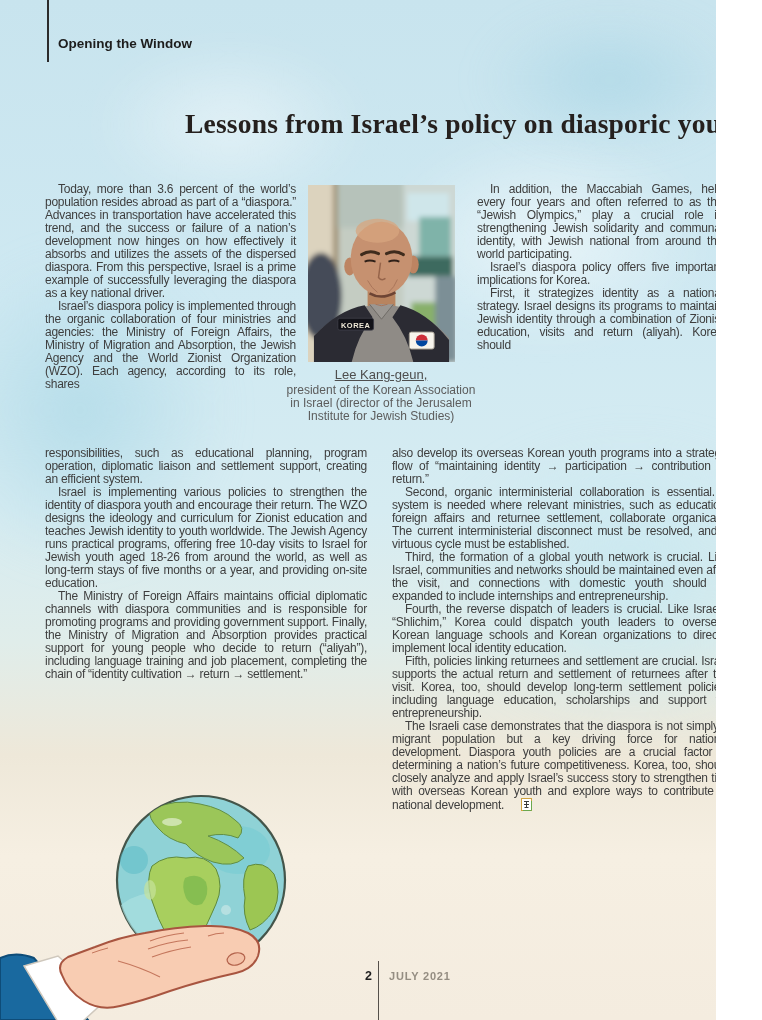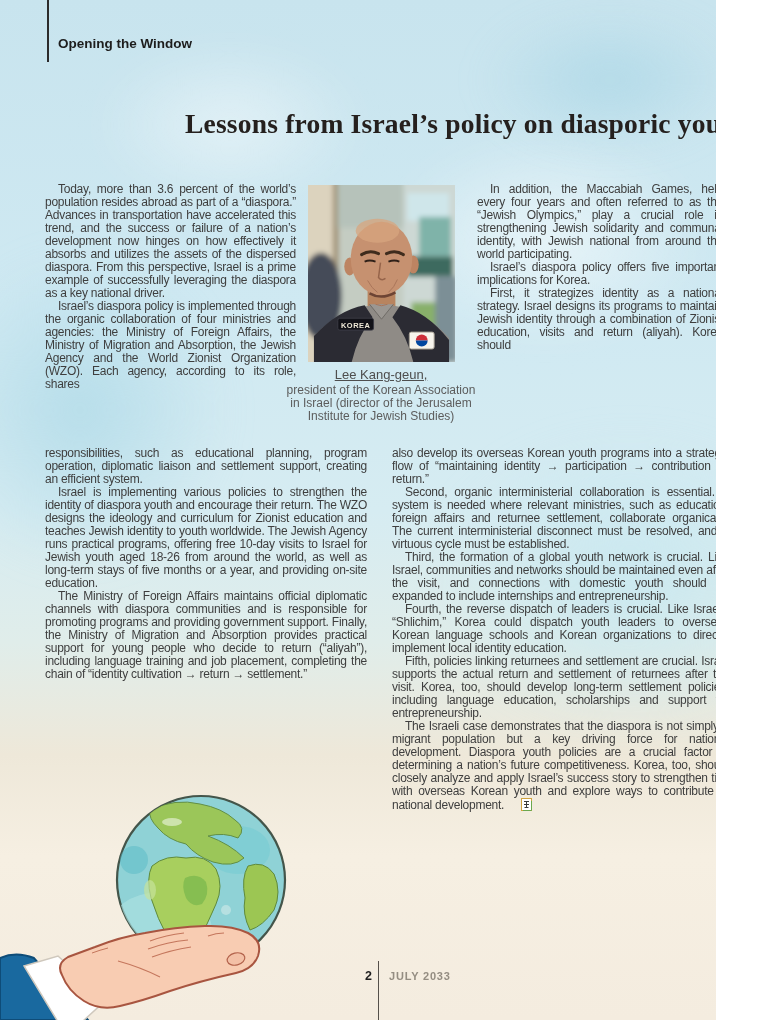--- a/index.html
+++ b/index.html
@@ -181,15 +181,15 @@
       <path d="M62,205 Q56,194 68,187 L95,177 Q120,167 145,163 Q175,157 205,156 Q232,155 248,163 Q263,171 258,186 Q253,199 236,203 Q200,211 170,221 Q142,231 120,236 Q100,241 84,231 Q68,221 62,205 Z" fill="#f8ccb2" stroke="#a85540" stroke-width="2"></path>
       <ellipse cx="236" cy="189" rx="9" ry="6" fill="#f3c0a6" stroke="#b2614a" stroke-width="1.2" transform="rotate(-14 236 189)"></ellipse>
       <path d="M150,171 Q166,165 184,163 M148,179 Q167,172 188,170 M152,187 Q171,180 191,177 M208,166 Q216,163 224,163" stroke="#c4765c" stroke-width="1.1" fill="none"></path>
       <path d="M118,191 Q140,197 160,207" stroke="#c4765c" stroke-width="1.1" fill="none"></path>
       <path d="M92,183 Q100,180 108,178" stroke="#c4765c" stroke-width="1" fill="none"></path>
     </g>
   </svg>
 
   <div class="page-num">2</div>
   <div class="foot-rule"></div>
-  <div class="issue">JULY 2033</div>
+  <div class="issue">JULY 2021</div>
 
 </div>
 
 </body></html>

